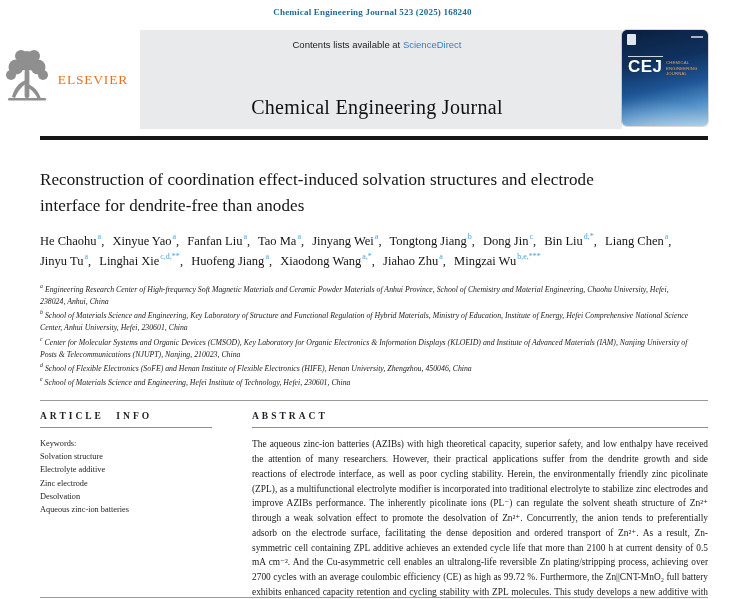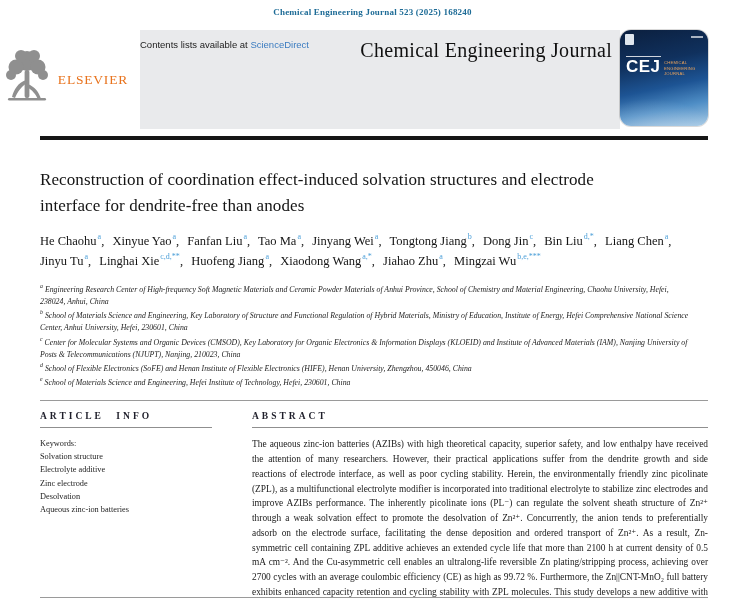--- a/index.html
+++ b/index.html
@@ -16,33 +16,33 @@
   
   .header{display:flex;align-items:stretch;margin:13px 37px 0 40px;height:99px;}
   .logo-col{width:88px;display:flex;flex-direction:row;align-items:center;justify-content:flex-end;padding-bottom:2px;}
   .logo-col svg{display:block;}
   .elsevier-word{
     font-family:"Liberation Serif",serif;color:#e8721c;font-size:13.5px;
     letter-spacing:.8px;margin-top:2px;font-weight:500;
   }
   .masthead{
     flex:1;background:#e9eaec;margin-left:12px;
-    display:flex;flex-direction:row;justify-content:space-between;
+    display:flex;flex-direction:column;justify-content:space-between;
     text-align:center;padding:9px 8px 10px 0;
   }
   .contents-line{font-family:"Liberation Sans","DejaVu Sans",sans-serif;font-size:9.5px;color:#222;}
   .link{color:#3b7cc0;text-decoration:none;}
   .journal-title{font-size:20px;color:#101010;letter-spacing:.3px;}
   .homepage-line{font-family:"Liberation Sans","DejaVu Sans",sans-serif;font-size:9.5px;color:#222;font-weight:700;}
   .homepage-line .link{font-weight:400;}
   
   .cover{
-    width:88px;height:96px;position:relative;flex:0 0 auto;border-radius:11px;
+    width:76px;height:96px;position:relative;flex:0 0 auto;border-radius:5px;
     background:linear-gradient(168deg,#0b1f3e 0%,#10315e 34%,#1d5494 58%,#4f8ec6 78%,#a8cbe6 100%);
-    overflow:hidden;box-shadow:0 0 0 1px rgba(0,0,0,.15);
+    overflow:hidden;box-shadow:0 0 0 1px rgba(0,0,0,.15);padding-left:10px;
   }
   .cover::after{
     content:"";position:absolute;left:-18px;bottom:-34px;width:130px;height:70px;
     background:radial-gradient(ellipse at 30% 100%,rgba(255,255,255,.55),rgba(255,255,255,0) 65%);
     transform:rotate(-8deg);
   }
   .cover-mark{
     position:absolute;top:4px;left:5px;width:9px;height:11px;background:#dfe6ee;border-radius:1px;
     display:flex;align-items:center;justify-content:center;font-size:7px;color:#23406b;
   }

